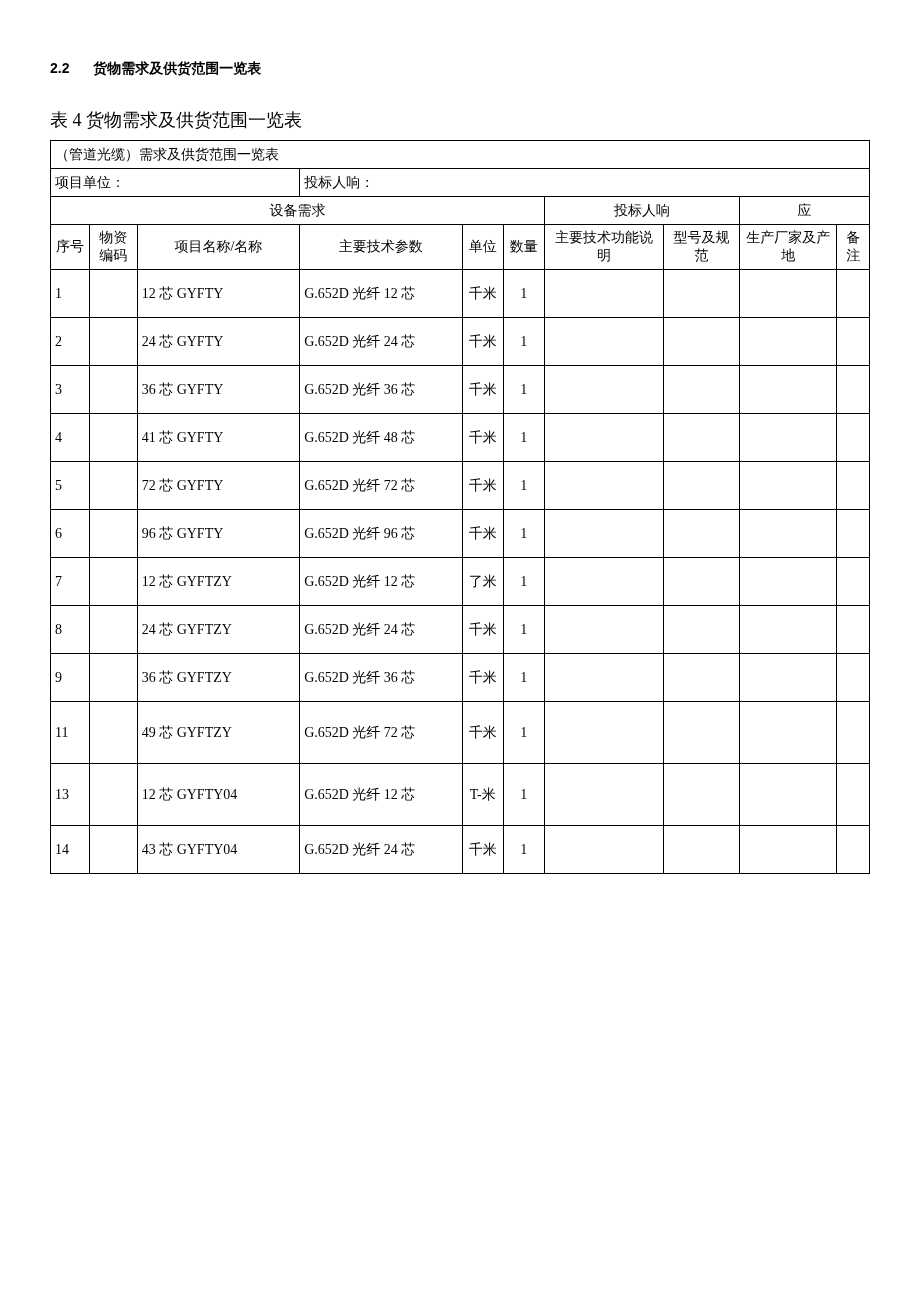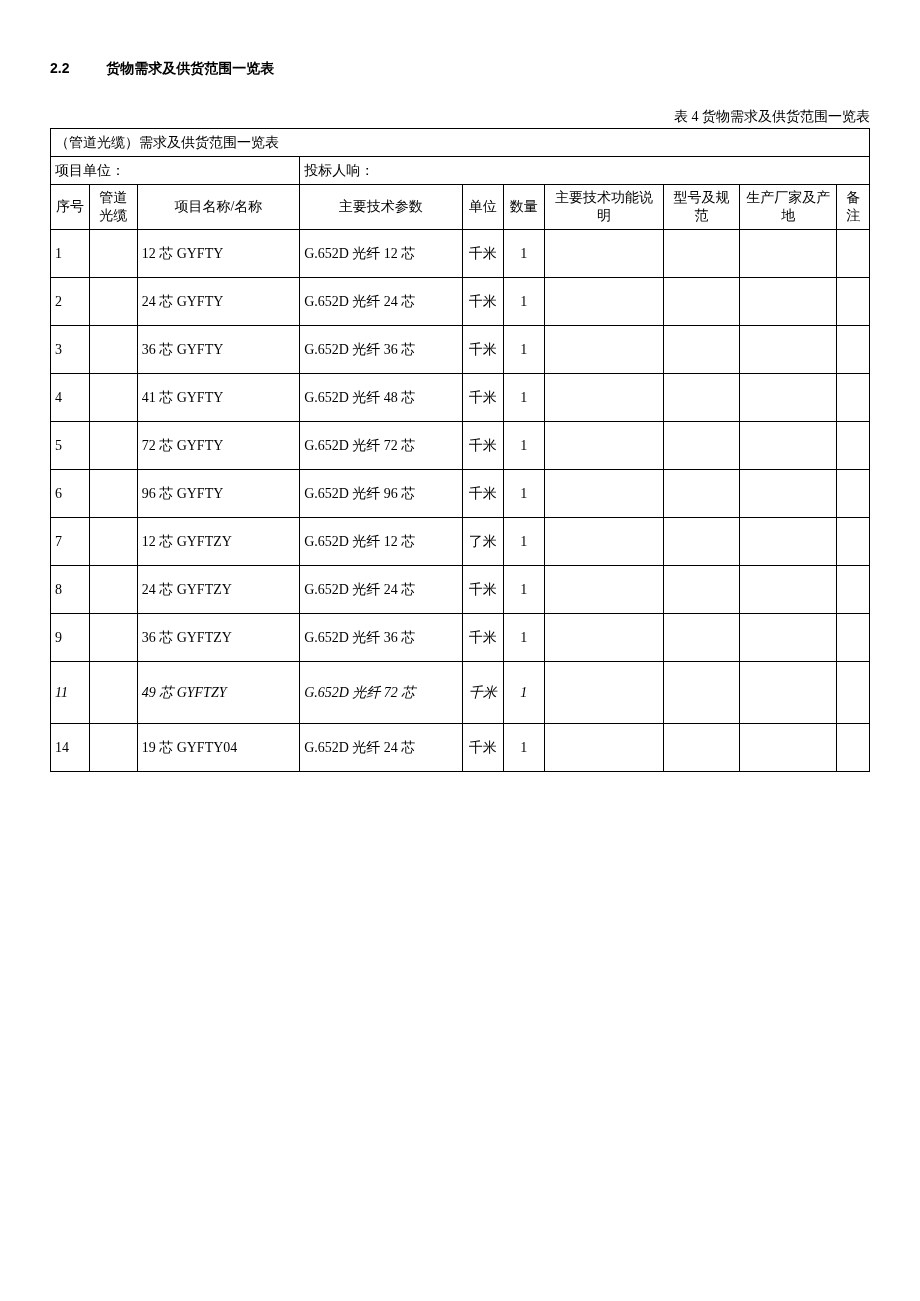--- a/index.html
+++ b/index.html
@@ -9,43 +9,43 @@
       padding: 60px 50px;
       font-size: 14px;
       color: #000;
     }
     .section-title {
       font-weight: bold;
       font-family: "SimHei", "黑体", sans-serif;
       margin-bottom: 30px;
     }
     .section-title .num {
-      margin-right: 33px;
+      margin-right: 20px;
     }
     .caption {
-      text-align: right;
-      margin-bottom: 2px;
-      font-size: 14px;
+      text-align: left;
+      margin-bottom: 8px;
+      font-size: 18px;
     }
     table {
       border-collapse: collapse;
       width: 100%;
       table-layout: fixed;
     }
     td, th {
       border: 1px solid #000;
       padding: 4px 4px;
       font-size: 14px;
       vertical-align: middle;
       word-break: break-all;
     }
     .center { text-align: center; }
     .left { text-align: left; }
     .tall { height: 48px; }
-    .taller { height: 62px; font-style: italic; }
+    .taller { height: 62px; }
     .row-h { height: 28px; }
     col.c-seq { width: 36px; }
     col.c-code { width: 44px; }
     col.c-model { width: 150px; }
     col.c-param { width: 150px; }
     col.c-unit { width: 38px; }
     col.c-qty { width: 38px; }
     col.c-func { width: 110px; }
     col.c-spec { width: 70px; }
     col.c-maker { width: 90px; }
@@ -79,24 +79,29 @@
   <tbody>
       <tr class="row-h">
     <td colspan="10" class="left">（管道光缆）需求及供货范围一览表</td>
   </tr>
 
   <tr class="row-h">
     <td colspan="3" class="left">项目单位：</td>
     <td colspan="7" class="left">投标人响：</td>
   </tr>
 
+  <tr class="row-h">
+    <td colspan="6" class="center thin-pad">设备需求</td>
+    <td colspan="2" class="center thin-pad">投标人响</td>
+    <td colspan="2" class="center thin-pad">应</td>
+  </tr>
 
   <tr>
     <td class="center">序号</td>
-    <td class="center">管道光缆</td>
+    <td class="center">物资编码</td>
     <td class="center">项目名称/名称</td>
     <td class="center">主要技术参数</td>
     <td class="center">单位</td>
     <td class="center">数量</td>
     <td class="center">主要技术功能说明</td>
     <td class="center">型号及规范</td>
     <td class="center">生产厂家及产地</td>
     <td class="center">备注</td>
   </tr>
 
@@ -215,24 +220,36 @@
         <td class="center"></td>
         <td class="left">49 芯 GYFTZY</td>
         <td class="left">G.652D 光纤 72 芯</td>
         <td class="center">千米</td>
         <td class="center">1</td>
         <td class="center"></td>
         <td class="center"></td>
         <td class="center"></td>
         <td class="center"></td>
       </tr>
+      <tr class="taller">
+        <td class="left">13</td>
+        <td class="center"></td>
+        <td class="left">12 芯 GYFTY04</td>
+        <td class="left">G.652D 光纤 12 芯</td>
+        <td class="center">T-米</td>
+        <td class="center">1</td>
+        <td class="center"></td>
+        <td class="center"></td>
+        <td class="center"></td>
+        <td class="center"></td>
+      </tr>
       <tr class="tall">
         <td class="left">14</td>
         <td class="center"></td>
-        <td class="left">19 芯 GYFTY04</td>
+        <td class="left">43 芯 GYFTY04</td>
         <td class="left">G.652D 光纤 24 芯</td>
         <td class="center">千米</td>
         <td class="center">1</td>
         <td class="center"></td>
         <td class="center"></td>
         <td class="center"></td>
         <td class="center"></td>
       </tr>
     </tbody>
 </table>

